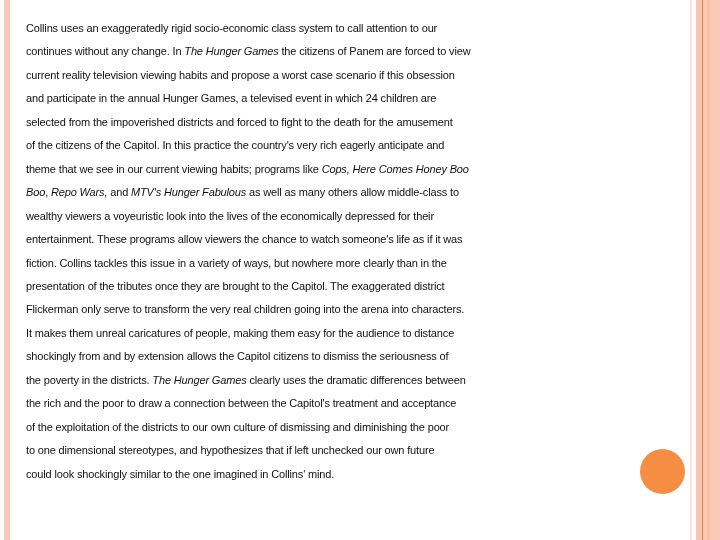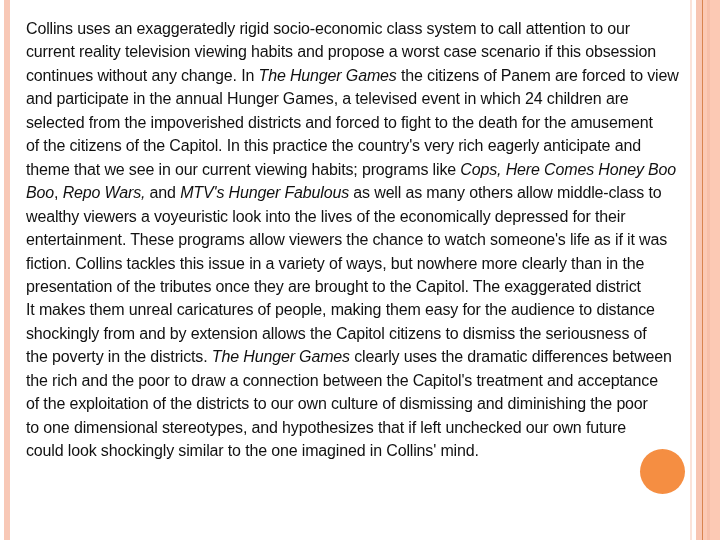--- a/index.html
+++ b/index.html
@@ -64,21 +64,21 @@
       width: 3px;
       height: 540px;
       background: #f7bfa9;
     }
     .body-text {
       position: absolute;
       left: 26px;
       top: 17px;
       width: 655px;
       font-family: "Liberation Sans", sans-serif;
-      font-size: 16px;
+      font-size: 11px;
       line-height: 23.45px;
       color: #111111;
       letter-spacing: -0.15px;
       margin: 0;
     }
     .line {
       display: block;
       white-space: nowrap;
     }
     .line em {
@@ -101,31 +101,32 @@
 <div class="slide">
   <div class="left-stripe"></div>
   <div class="right-band-1"></div>
   <div class="right-band-2"></div>
   <div class="right-line"></div>
   <div class="right-band-3"></div>
   <div class="right-band-3b"></div>
 
   <div class="body-text" id="body-text">
       <span class="line"><span>Collins uses an exaggeratedly rigid socio-economic class system to call attention to our</span></span>
+      <span class="line"><span>continues without any change. In </span><em>The Hunger Games</em><span> the citizens of Panem are forced to view</span></span>
       <span class="line"><span>current reality television viewing habits and propose a worst case scenario if this obsession</span></span>
-      <span class="line"><span>continues without any change. In </span><em>The Hunger Games</em><span> the citizens of Panem are forced to view</span></span>
       <span class="line"><span>and participate in the annual Hunger Games, a televised event in which 24 children are</span></span>
       <span class="line"><span>selected from the impoverished districts and forced to fight to the death for the amusement</span></span>
       <span class="line"><span>of the citizens of the Capitol. In this practice the country's very rich eagerly anticipate and</span></span>
       <span class="line"><span>theme that we see in our current viewing habits; programs like </span><em>Cops, Here Comes Honey Boo</em></span>
       <span class="line"><em>Boo</em><span>, </span><em>Repo Wars,</em><span> and </span><em>MTV's Hunger Fabulous</em><span> as well as many others allow middle-class to</span></span>
       <span class="line"><span>wealthy viewers a voyeuristic look into the lives of the economically depressed for their</span></span>
       <span class="line"><span>entertainment. These programs allow viewers the chance to watch someone's life as if it was</span></span>
       <span class="line"><span>fiction. Collins tackles this issue in a variety of ways, but nowhere more clearly than in the</span></span>
       <span class="line"><span>presentation of the tributes once they are brought to the Capitol. The exaggerated district</span></span>
+      <span class="line"><span>Flickerman only serve to transform the very real children going into the arena into characters.</span></span>
       <span class="line"><span>It makes them unreal caricatures of people, making them easy for the audience to distance</span></span>
       <span class="line"><span>shockingly from and by extension allows the Capitol citizens to dismiss the seriousness of</span></span>
       <span class="line"><span>the poverty in the districts. </span><em>The Hunger Games</em><span> clearly uses the dramatic differences between</span></span>
       <span class="line"><span>the rich and the poor to draw a connection between the Capitol's treatment and acceptance</span></span>
       <span class="line"><span>of the exploitation of the districts to our own culture of dismissing and diminishing the poor</span></span>
       <span class="line"><span>to one dimensional stereotypes, and hypothesizes that if left unchecked our own future</span></span>
       <span class="line"><span>could look shockingly similar to the one imagined in Collins' mind.</span></span>
     </div>
 
   <div class="accent-dot"></div>

